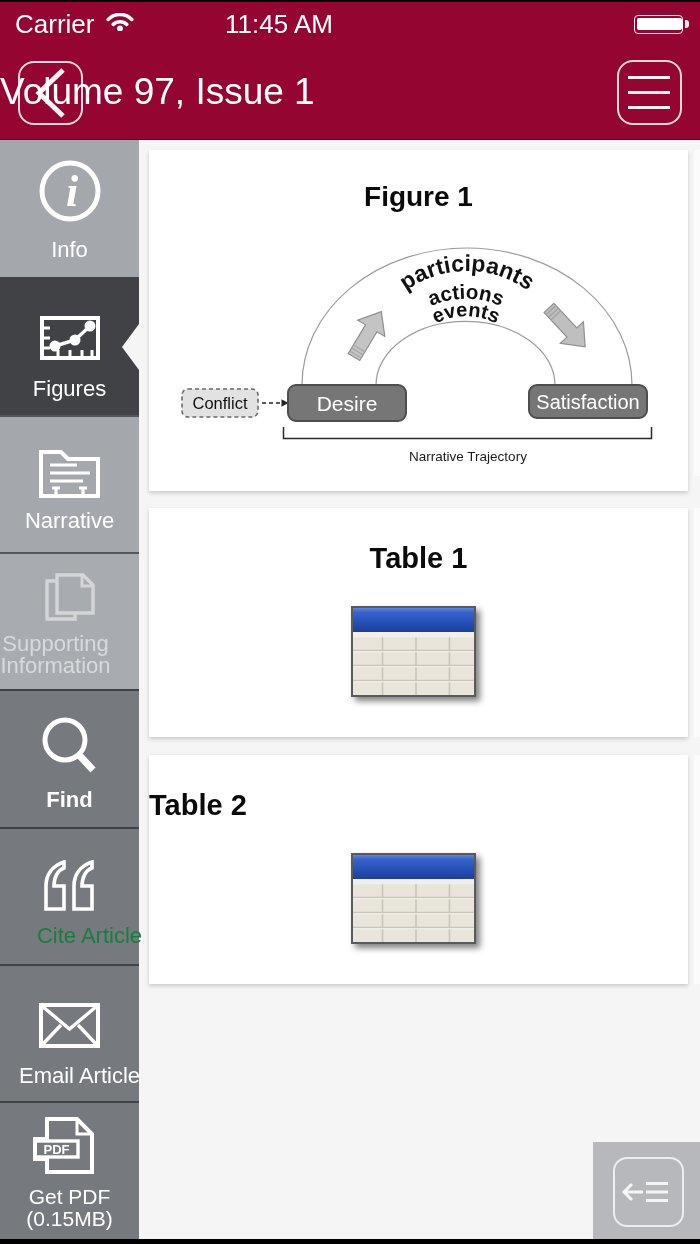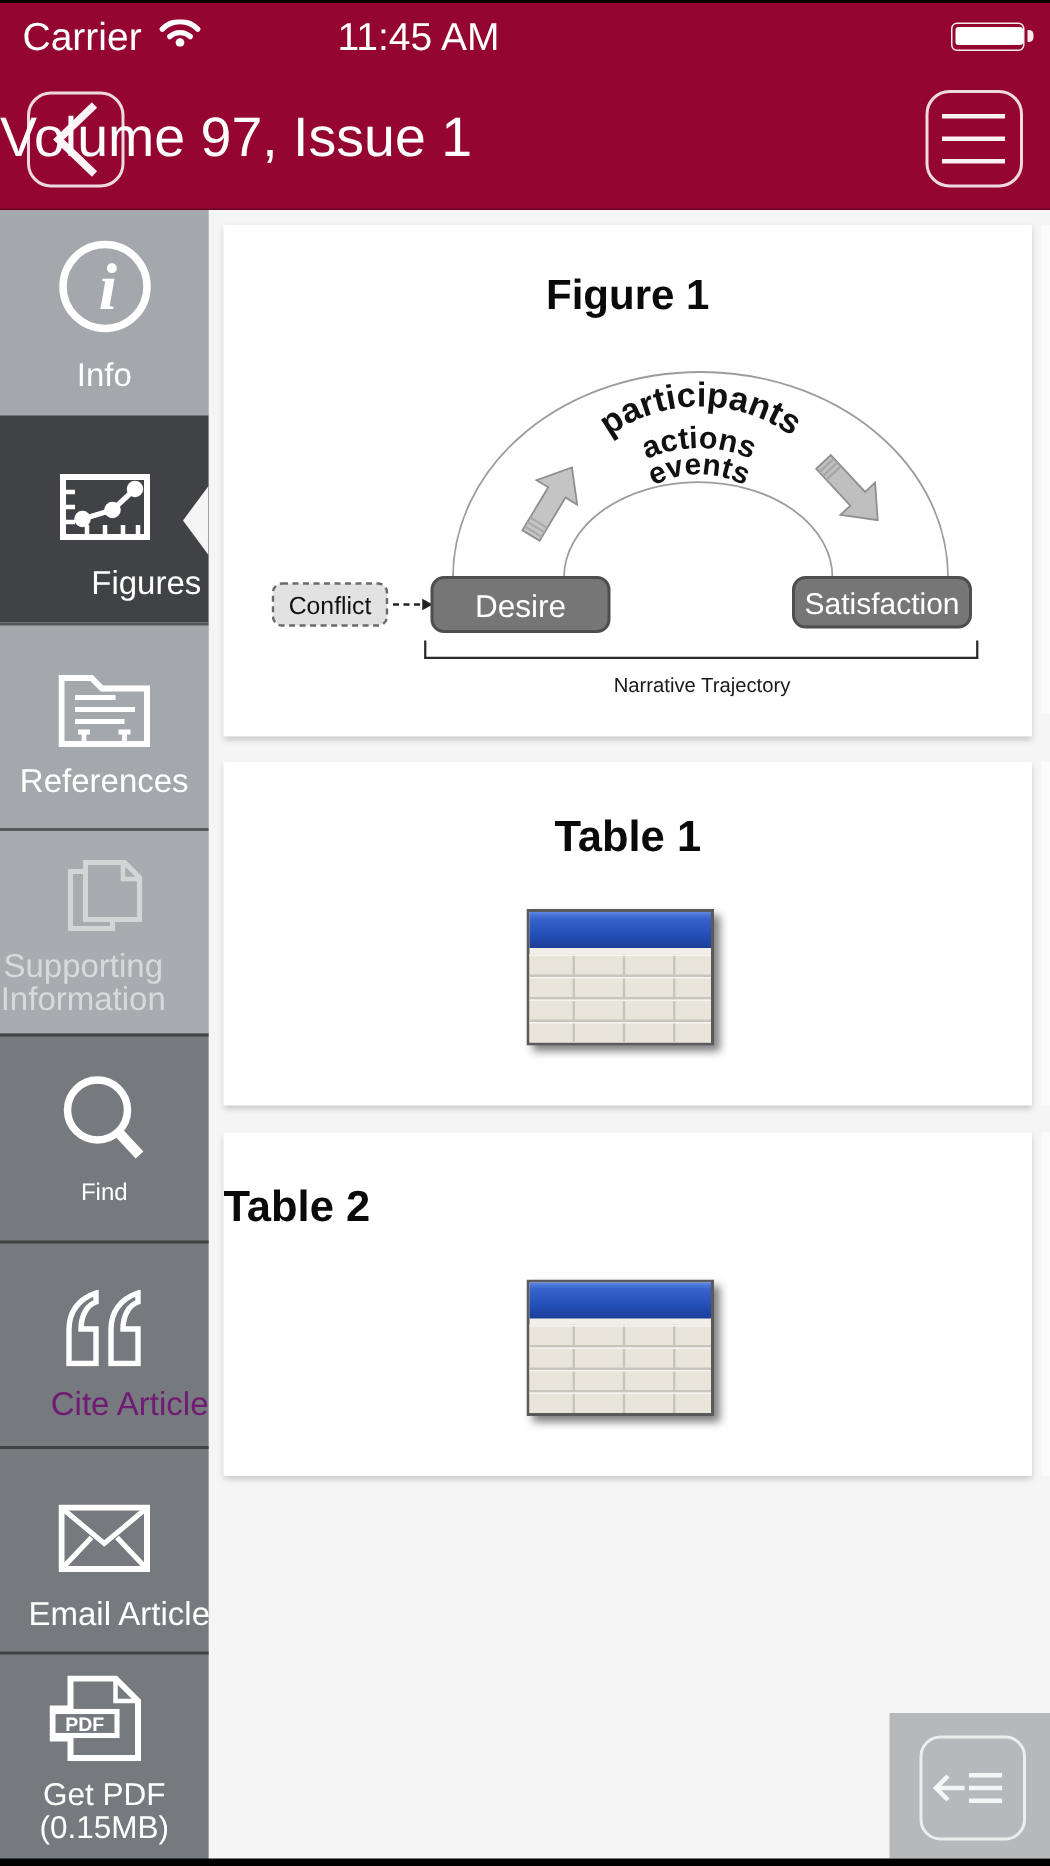--- a/index.html
+++ b/index.html
@@ -60,64 +60,64 @@
 <svg class="abs" style="left:40px;top:316px;" width="60" height="44" viewBox="0 0 60 44">
   <rect x="2" y="2" width="56" height="40" fill="none" stroke="#fff" stroke-width="4"></rect>
   <path d="M4 12 h6 M4 22 h6 M4 32 h6" stroke="#fff" stroke-width="3"></path>
   <path d="M18 40 v-6 M30 40 v-6 M42 40 v-6 M52 40 v-6" stroke="#fff" stroke-width="3"></path>
   <path d="M15 30 L35 24 L50 10" fill="none" stroke="#fff" stroke-width="3.5"></path>
   <circle cx="15" cy="30" r="5.5" fill="#fff"></circle>
   <circle cx="35" cy="24" r="5.5" fill="#fff"></circle>
   <circle cx="50" cy="10" r="5.5" fill="#fff"></circle>
 </svg>
 
-<div class="abs" style="left:0;top:376px;width:139px;text-align:center;color:#fff;font-size:22px;padding-left:28px;">Figures</div>
+<div class="abs" style="left:0;top:376px;width:139px;text-align:center;color:#fff;font-size:22px;">Figures</div>
 
 <svg class="abs" style="left:121px;top:324px;" width="18" height="46" viewBox="0 0 18 46">
   <path d="M18 0 L1 23 L18 46 Z" fill="#f5f5f6"></path>
 </svg>
 
 <div class="abs" style="left:0;top:415px;width:139px;height:137px;background:#a4a8ac;border-top:2px solid #55585b;"></div>
 
 <svg class="abs" style="left:39px;top:448px;" width="61" height="50" viewBox="0 0 61 50">
   <path d="M2 48 V4 h20 l7 7 h30 v37 Z" fill="none" stroke="#fff" stroke-width="4"></path>
   <path d="M11 17 h27 M11 25 h40 M11 33 h33" stroke="#fff" stroke-width="3.2"></path>
   <path d="M17 40 v8 M44 40 v8" stroke="#fff" stroke-width="3.2"></path>
   <path d="M13 40 h8 M40 40 h8" stroke="#fff" stroke-width="3.2"></path>
 </svg>
 
-<div class="abs" style="left:0;top:508px;width:139px;text-align:center;color:#fff;font-size:22px;">References</div>
+<div class="abs" style="left:0;top:508px;width:139px;text-align:center;color:#fff;font-size:22px;">Narrative</div>
 
 <div class="abs" style="left:0;top:552px;width:139px;height:137px;background:#a8acb0;border-top:2px solid #55585b;"></div>
 
 <svg class="abs" style="left:44px;top:573px;" width="52" height="50" viewBox="0 0 52 50" opacity="0.5">
   <path d="M3 8 h28 v38 h-28 Z" fill="none" stroke="#fff" stroke-width="3.4"></path>
   <path d="M13 2 h26 l10 10 v28 h-36 Z" fill="#a8acb0" stroke="#fff" stroke-width="3.4"></path>
   <path d="M38 2 v11 h11" fill="none" stroke="#fff" stroke-width="3"></path>
 </svg>
 
 <div class="abs" style="left:0;top:633px;width:111px;text-align:center;color:rgba(255,255,255,.55);font-size:22px;line-height:22px;">Supporting<br>Information</div>
 
 <div class="abs" style="left:0;top:689px;width:139px;height:138px;background:#76797d;border-top:2px solid #404244;"></div>
 
 <svg class="abs" style="left:42px;top:716px;" width="56" height="58" viewBox="0 0 56 58">
   <circle cx="23" cy="24" r="20" fill="none" stroke="#fff" stroke-width="5"></circle>
   <path d="M38 40 L51 54" stroke="#fff" stroke-width="7"></path>
 </svg>
 
-<div class="abs" style="left:0;top:787px;width:139px;text-align:center;color:#fff;font-size:16px;">Find</div>
+<div class="abs" style="left:0;top:787px;width:139px;text-align:center;color:#fff;font-size:22px;font-weight:bold;">Find</div>
 
 <div class="abs" style="left:0;top:827px;width:139px;height:137px;background:#76797d;border-top:2px solid #404244;"></div>
 
 <svg class="abs" style="left:44px;top:860px;" width="50" height="51" viewBox="0 0 50 51">
   <path d="M20 2 C8 6 2 15 2 26 V49 H20 V26 H10 C10 17 14 10 20 8 Z" fill="none" stroke="#fff" stroke-width="3.6" stroke-linejoin="miter"></path>
   <path d="M48 2 C36 6 30 15 30 26 V49 H48 V26 H38 C38 17 42 10 48 8 Z" fill="none" stroke="#fff" stroke-width="3.6" stroke-linejoin="miter"></path>
 </svg>
 
-<div class="abs" style="left:0;top:923px;width:139px;text-align:right;color:#701a75;font-size:22px;">Cite Article</div>
+<div class="abs" style="left:0;top:923px;width:139px;text-align:center;color:#15803d;font-size:22px;padding-left:20px;">Cite Article</div>
 
 <div class="abs" style="left:0;top:964px;width:139px;height:137px;background:#76797d;border-top:2px solid #404244;"></div>
 
 <svg class="abs" style="left:39px;top:1003px;" width="61" height="45" viewBox="0 0 61 45">
   <rect x="2" y="2" width="57" height="41" fill="none" stroke="#fff" stroke-width="4"></rect>
   <path d="M3 3 L30.5 26 L58 3" fill="none" stroke="#fff" stroke-width="3.4"></path>
   <path d="M3 42 L22 22 M58 42 L39 22" fill="none" stroke="#fff" stroke-width="3.4"></path>
 </svg>
 
 <div class="abs" style="left:0;top:1063px;width:159px;text-align:center;color:#fff;font-size:22px;">Email Article</div>

